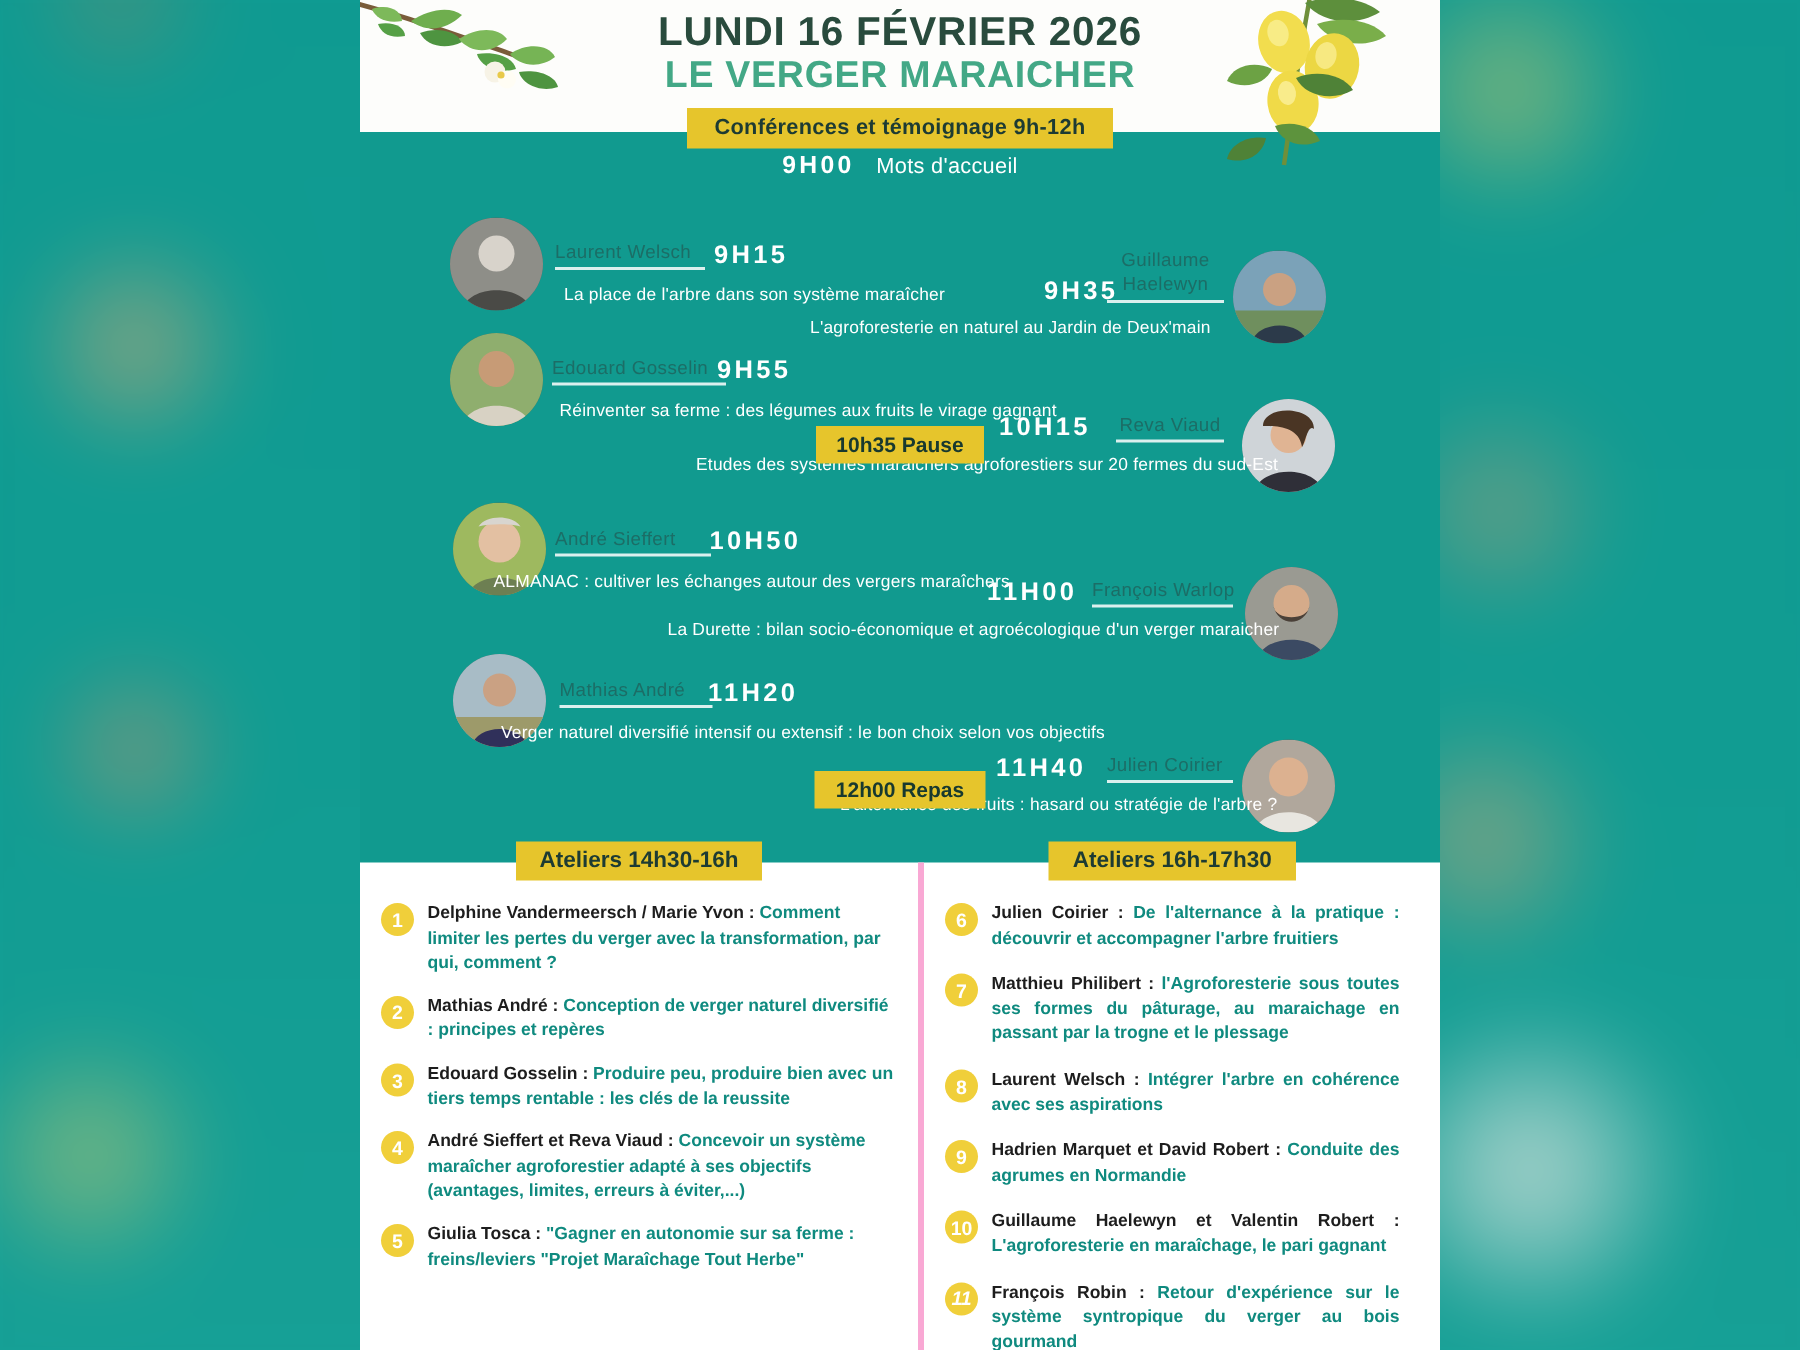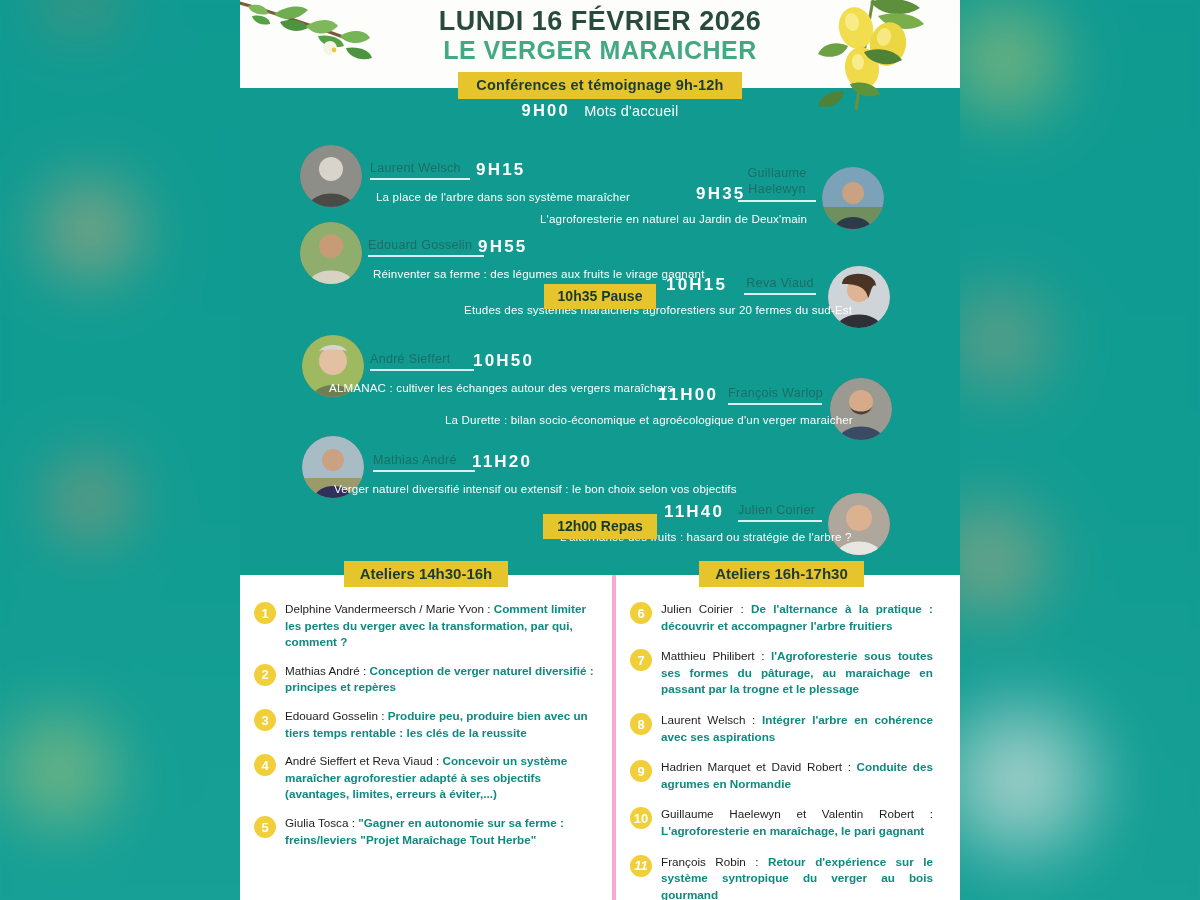--- a/index.html
+++ b/index.html
@@ -115,21 +115,21 @@
 
   .ws-item { display:flex; margin-bottom:12px; }
   .ws-num {
     flex:0 0 auto; width:22px; height:22px; border-radius:50%;
     background:#f0cf3a; color:#ffffff; font-weight:bold; font-size:13px;
     display:flex; align-items:center; justify-content:center;
     margin-right:9px; margin-top:1px;
   }
   .ws-num.italic { font-style:italic; }
   .ws-text { font-size:11.7px; line-height:1.42; }
-  .ws-text .who { color:#1d1d1d; font-weight:normal; }
+  .ws-text .who { color:#1d1d1d; font-weight:bold; }
   .ws-text .what { color:#0f8a7f; font-weight:bold; }
   .ws-col.right .ws-text { text-align:justify; }
   .ws-col.right .ws-item { margin-bottom:14px; }
 
   .footer {
     position:absolute; left:0; right:0; bottom:10px; text-align:center;
     color:#e2613c; font-weight:bold; font-size:17px; letter-spacing:.6px;
   }
 </style>
 </head>

